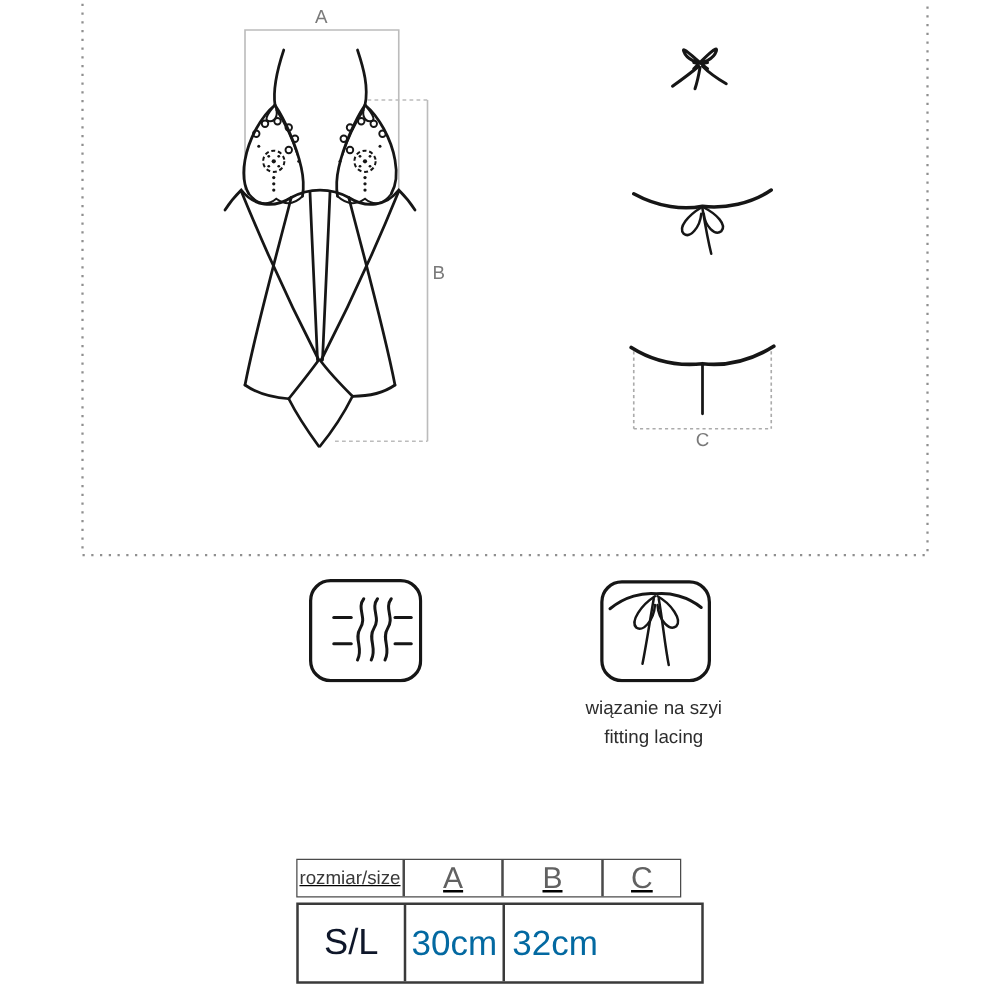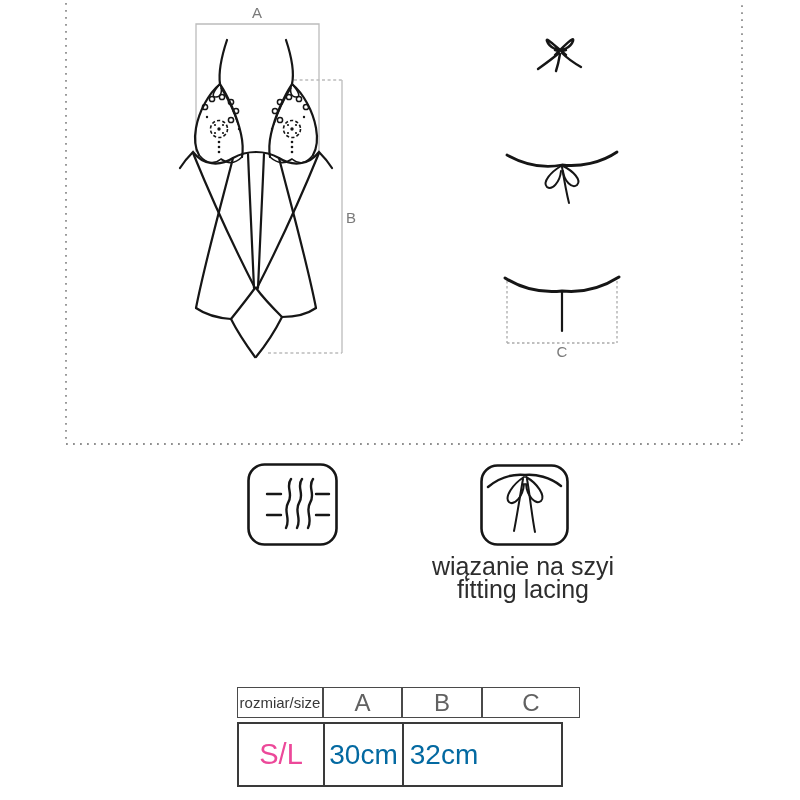--- a/index.html
+++ b/index.html
@@ -4,41 +4,41 @@
 <style>
   html,body{margin:0;padding:0;background:#ffffff;}
   .stage{
     position:relative;width:800px;height:800px;background:#ffffff;overflow:hidden;
     font-family:"Liberation Sans", sans-serif;
   }
   .stage svg{display:block;}
   #diagram-svg{position:absolute;left:0;top:0;}
   .dim-label{font-family:"Liberation Sans", sans-serif;font-size:15px;fill:#7a7a7a;}
   .icon-box{position:absolute;}
-  .feature-text{position:absolute;text-align:center;color:#2d2d2d;font-size:25px;}
+  .feature-text{position:absolute;text-align:center;color:#2d2d2d;font-size:15px;}
   .feature-text.left{left:177px;top:574px;width:232px;line-height:24px;}
   .feature-text.right{left:407px;top:555px;width:232px;line-height:23px;}
   .size-table-header{
-    position:absolute;left:237px;top:687px;width:343px;height:31px;
+    position:absolute;left:237px;top:687px;width:308px;height:31px;
     border:1.5px solid #4a4a4a;box-sizing:border-box;
-    display:grid;grid-template-columns:86px 79px 80px auto;
+    display:grid;grid-template-columns:86px 79px 80px auto;text-decoration:underline;
   }
   .size-table-data{
     position:absolute;left:237px;top:722px;width:326px;height:65px;
     border:2px solid #3a3a3a;box-sizing:border-box;
     display:grid;grid-template-columns:86px 79px 80px auto;
   }
   .cell{display:flex;align-items:center;justify-content:center;box-sizing:border-box;}
   .size-table-header .cell{border-right:2px solid #4a4a4a;}
   .size-table-header .cell:last-child{border-right:none;}
   .size-table-data .cell{border-right:2.5px solid #3a3a3a;}
   .size-table-data .cell:last-child{border-right:none;border-radius:27px;}
   .hdr-size-label{font-size:15px;color:#383838;}
   .hdr-letter{font-size:24px;color:#616161;}
-  .row-size{font-size:29px;color:#ec4899;}
+  .row-size{font-size:29px;color:#0f172a;}
   .row-val{font-size:28px;color:#0369a1;}
 </style>
 </head>
 <body>
 
 <div class="stage">
 
   <svg id="diagram-svg" width="800" height="460" viewBox="0 0 800 460">
 
     <path d="M 66,-4 L 66,444 L 742,444 L 742,-4" fill="none" stroke="#8f8f8f" stroke-width="1.8" stroke-dasharray="1.8 5.2"></path>

